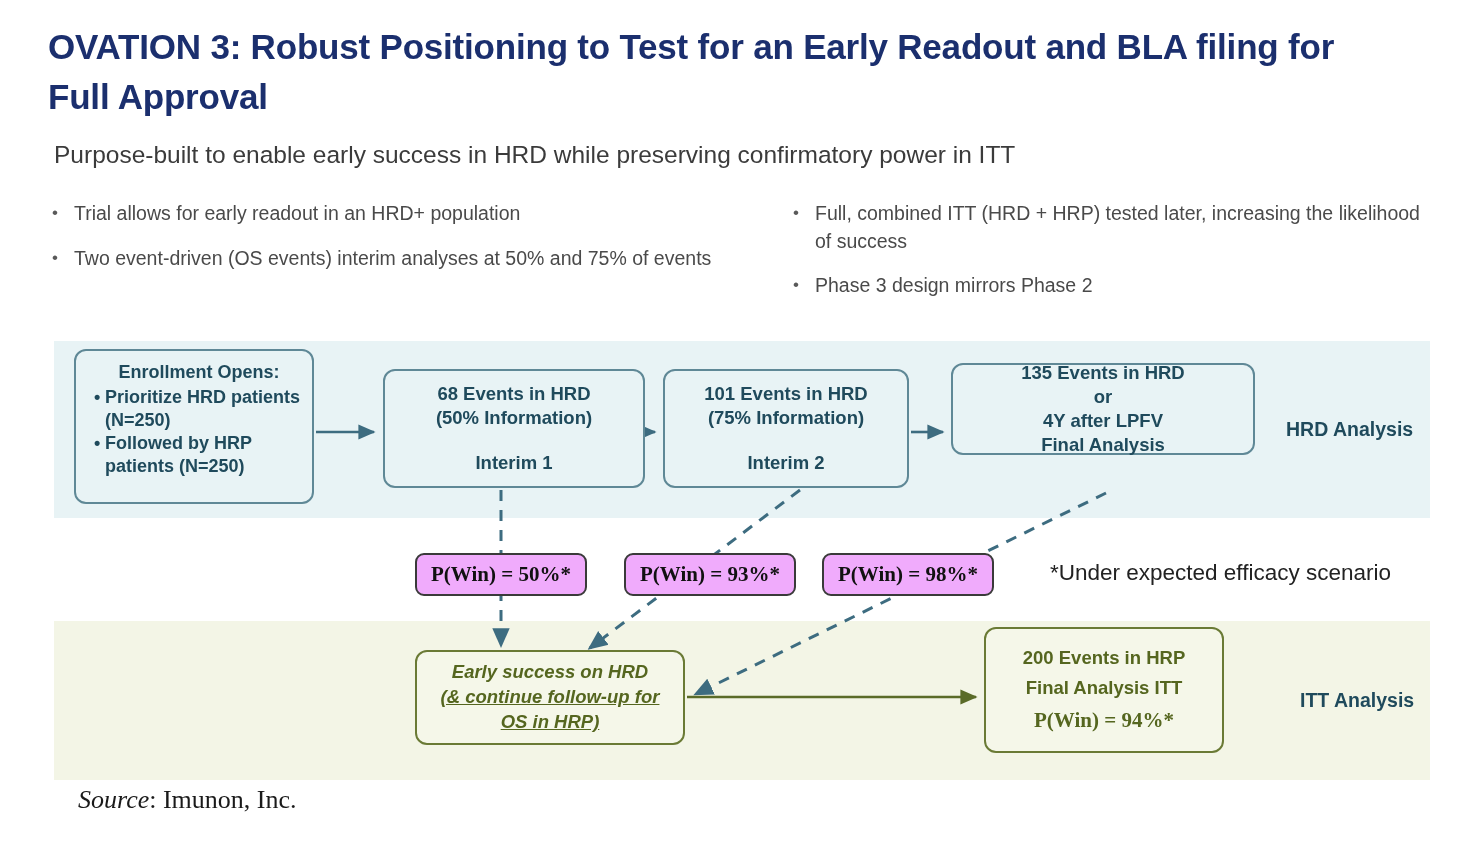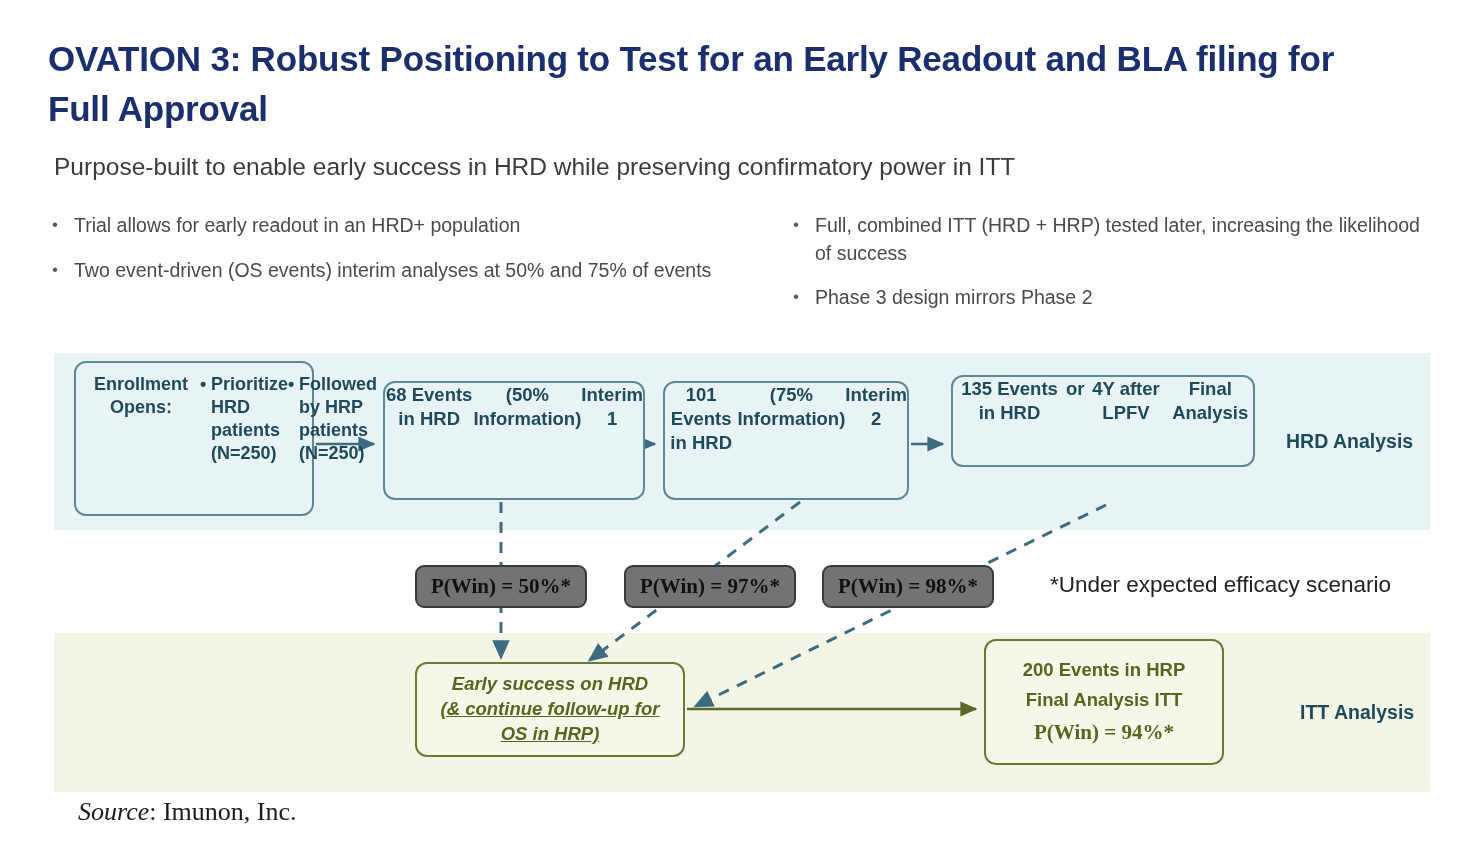--- a/index.html
+++ b/index.html
@@ -11,21 +11,20 @@
     width: 1472px;
     height: 848px;
     font-family: "Liberation Sans", sans-serif;
     position: relative;
     overflow: hidden;
   }
   .slide {
     position: absolute;
     inset: 0;
     background: #ffffff;
-    margin-top: 12px;
   }
 
   
   .title {
     position: absolute;
     left: 48px;
     top: 22px;
     width: 1300px;
     color: #1b2f6e;
     font-size: 35px;
@@ -101,20 +100,21 @@
     box-sizing: border-box;
     border: 2.2px solid #5f8896;
     border-radius: 12px;
     background: #e8f3f5;
     color: #1f4a5c;
     font-size: 18.5px;
     font-weight: bold;
     text-align: center;
     line-height: 1.3;
     display: flex;
+    flex-direction: column;
     justify-content: center;
   }
   .box.enroll {
     left: 74px; top: 349px;
     width: 240px; height: 155px;
     align-items: flex-start;
     text-align: left;
     padding: 10px 8px 10px 18px;
     justify-content: flex-start;
     font-size: 18px;
@@ -141,21 +141,21 @@
   }
   .band-label.hrd { left: 1286px; top: 418px; }
   .band-label.itt { left: 1300px; top: 689px; }
 
   
   .pwin {
     position: absolute;
     box-sizing: border-box;
     border: 2.2px solid #3a3a3a;
     border-radius: 9px;
-    background: #737373;
+    background: #f0abfc;
     color: #111111;
     font-family: "Liberation Serif", serif;
     font-size: 21px;
     font-weight: bold;
     display: flex;
     align-items: center;
     justify-content: center;
     height: 43px;
   }
   .pwin.p1 { left: 415px; top: 553px; width: 172px; }
@@ -304,21 +304,21 @@
     <span class="box-line">or</span>
     <span class="box-line">4Y after LPFV</span>
     <span class="box-gap"></span>
     <span class="box-line">Final Analysis</span>
   </div>
 
   <div class="band-label hrd">HRD Analysis</div>
   <div class="band-label itt">ITT Analysis</div>
 
   <div class="pwin p1">P(Win) = 50%*</div>
-  <div class="pwin p2">P(Win) = 97%*</div>
+  <div class="pwin p2">P(Win) = 93%*</div>
   <div class="pwin p3">P(Win) = 98%*</div>
 
   <div class="footnote">*Under expected efficacy scenario</div>
 
   <div class="gbox early">
     <span class="box-line">Early success on HRD</span>
     <span class="box-line u">(&amp; continue follow-up for</span>
     <span class="box-line u">OS in HRP)</span>
   </div>
 

